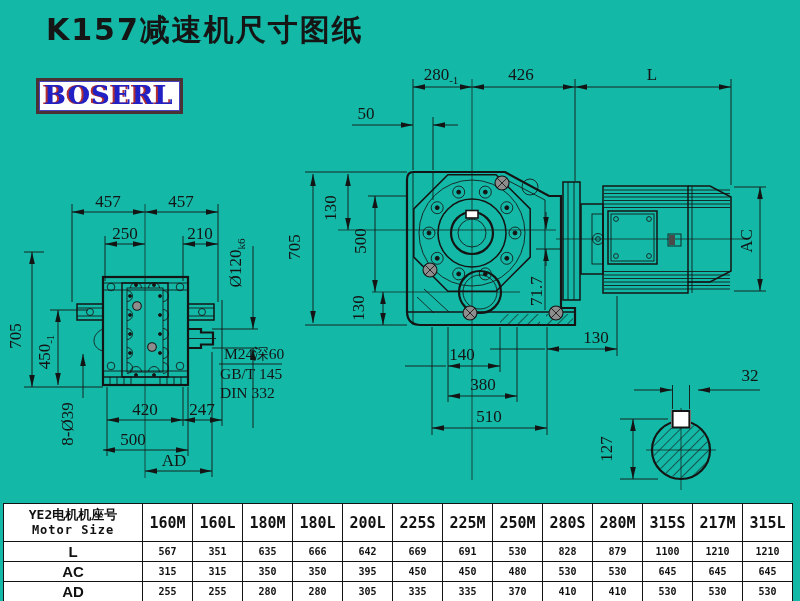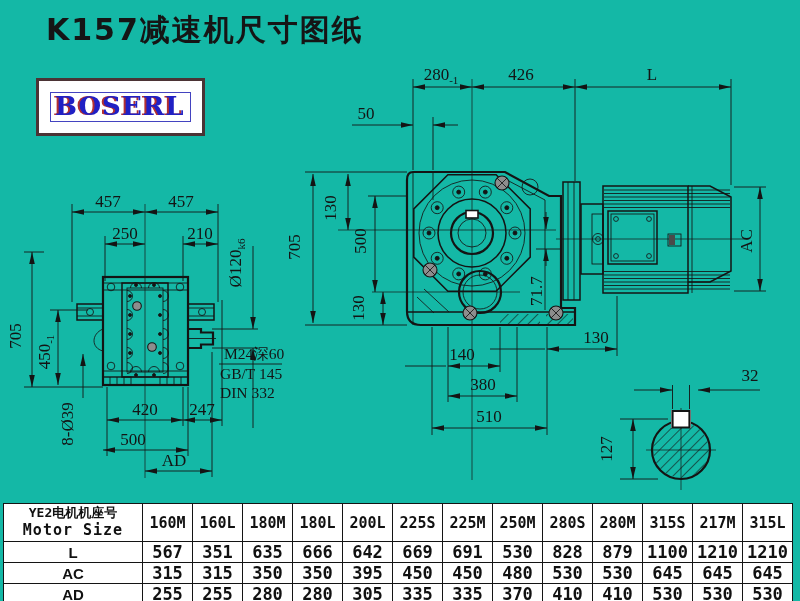--- a/index.html
+++ b/index.html
@@ -1,44 +1,44 @@
 <!DOCTYPE html>
 <html><head>
 <meta charset="utf-8">
 <style>
   html,body{margin:0;padding:0;background:#fff;width:800px;height:601px;overflow:hidden;
     font-family:"Liberation Sans",sans-serif;}
   #stage{position:relative;width:800px;height:601px;background:#14b8a6;}
   #title{position:absolute;left:46px;top:10px;font-family:"DejaVu Sans",sans-serif;
     font-weight:bold;font-size:30px;color:#151515;letter-spacing:2px;white-space:nowrap;}
-  #logo{position:absolute;left:36px;top:78px;border:3px solid #4b3335;background:#fff;padding:11px;}
+  #logo{position:absolute;left:36px;top:78px;border:3px solid #4b3335;background:#fff;padding:0;}
   #logo .inner{border:1px solid #4343c0;padding:0 5px 1px 4px;}
   #logo .txt{font-family:"DejaVu Serif","Liberation Serif",serif;font-weight:bold;font-size:26px;
     color:#2020c4;letter-spacing:1px;text-shadow:-2px 0 0 #b43030;line-height:1.05;}
   svg{position:absolute;left:0;top:0;}
   .ln2{fill:none;stroke:#141414;stroke-width:2.2;}
   .ln{fill:none;stroke:#141414;stroke-width:1.5;}
   .lt{fill:none;stroke:#141414;stroke-width:0.85;}
   .ld{fill:none;stroke:#141414;stroke-width:0.9;}
   .cl{fill:none;stroke:#141414;stroke-width:0.7;}
   .bolt{fill:#8d8d8d;stroke:#141414;stroke-width:1.1;}
   .dim-txt{font-family:"Liberation Serif",serif;font-size:17px;fill:#141414;}
   .dim-sub{font-size:11px;}
   .note-txt{font-family:"Liberation Serif",serif;font-size:15.5px;fill:#141414;}
   #dims-table{position:absolute;left:3px;top:503px;}
   table{border-collapse:collapse;table-layout:fixed;background:#fff;}
   td,th{border:1.6px solid #141414;text-align:center;vertical-align:middle;
     padding:0;color:#111;overflow:hidden;white-space:nowrap;}
   th.first{width:138px;}
   col.c{width:50px;}
   .hdr-cn{font-size:13px;font-weight:bold;line-height:1.15;}
-  .hdr-en{font-family:"DejaVu Sans Mono",monospace;font-size:15px;font-weight:bold;letter-spacing:1px;}
+  .hdr-en{font-family:"DejaVu Sans Mono",monospace;font-size:12px;font-weight:bold;letter-spacing:1px;}
   .colh{font-family:"DejaVu Sans Mono",monospace;font-size:15px;font-weight:bold;height:37px;}
   .rowl{font-size:15px;font-weight:bold;height:19px;}
-  .val{font-family:"DejaVu Sans Mono",monospace;font-size:17px;font-weight:bold;height:19px;}
+  .val{font-family:"DejaVu Sans Mono",monospace;font-size:10px;font-weight:bold;height:19px;}
 </style>
 </head>
 <body>
 
 <div id="stage">
 
   <div id="title">K157减速机尺寸图纸</div>
   <div id="logo">
     <div class="inner">
         <div class="txt">BOSERL</div>

